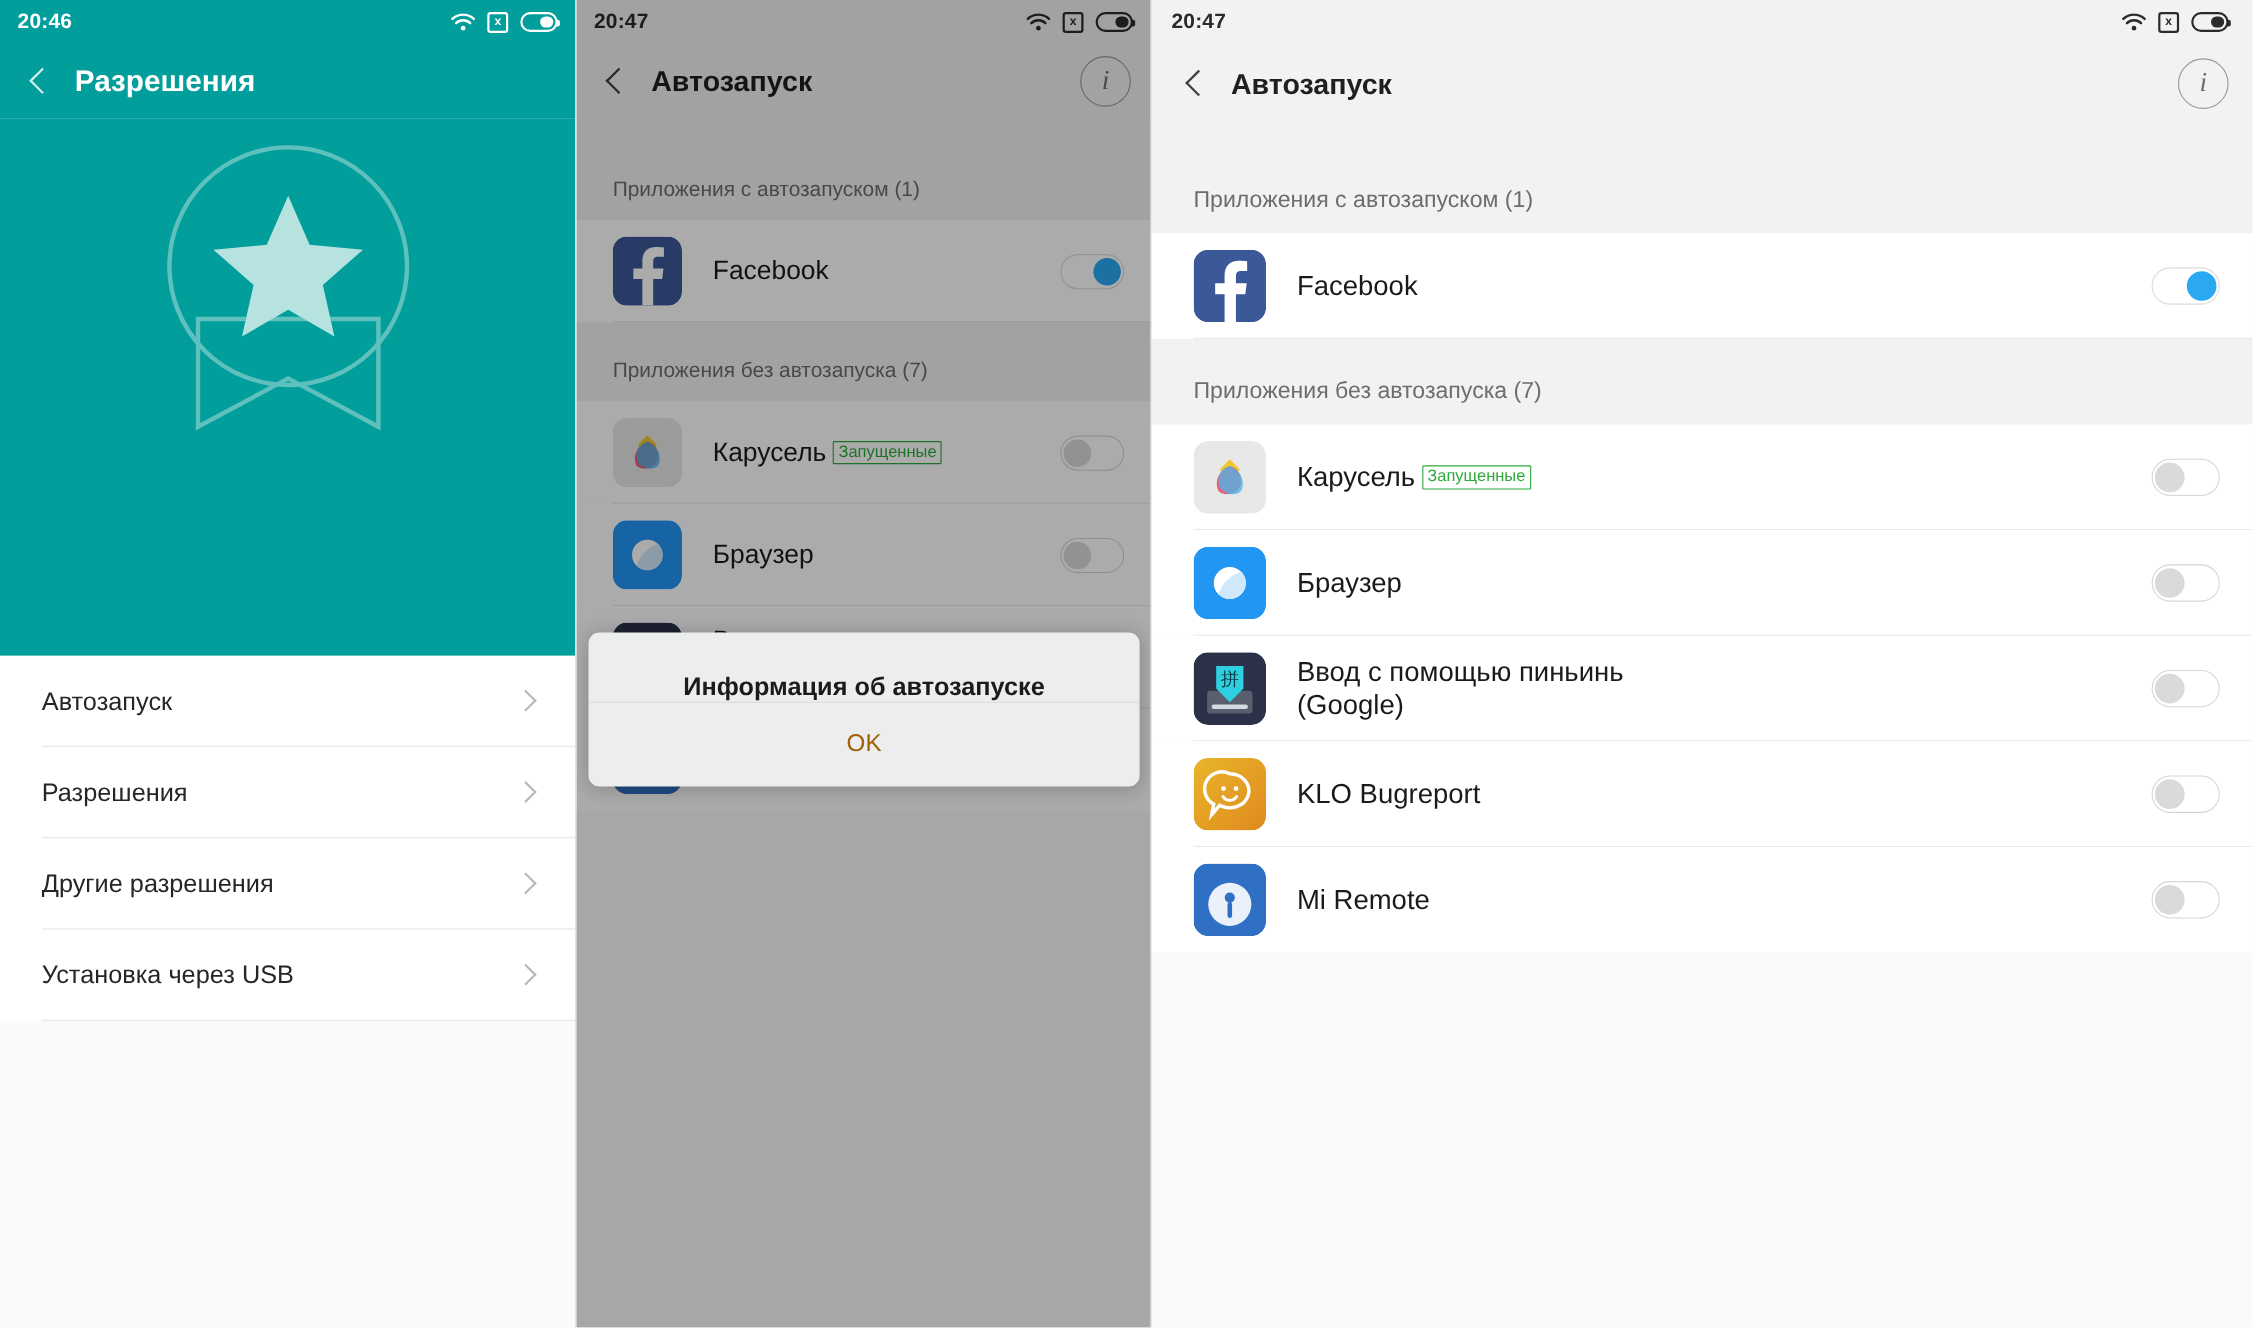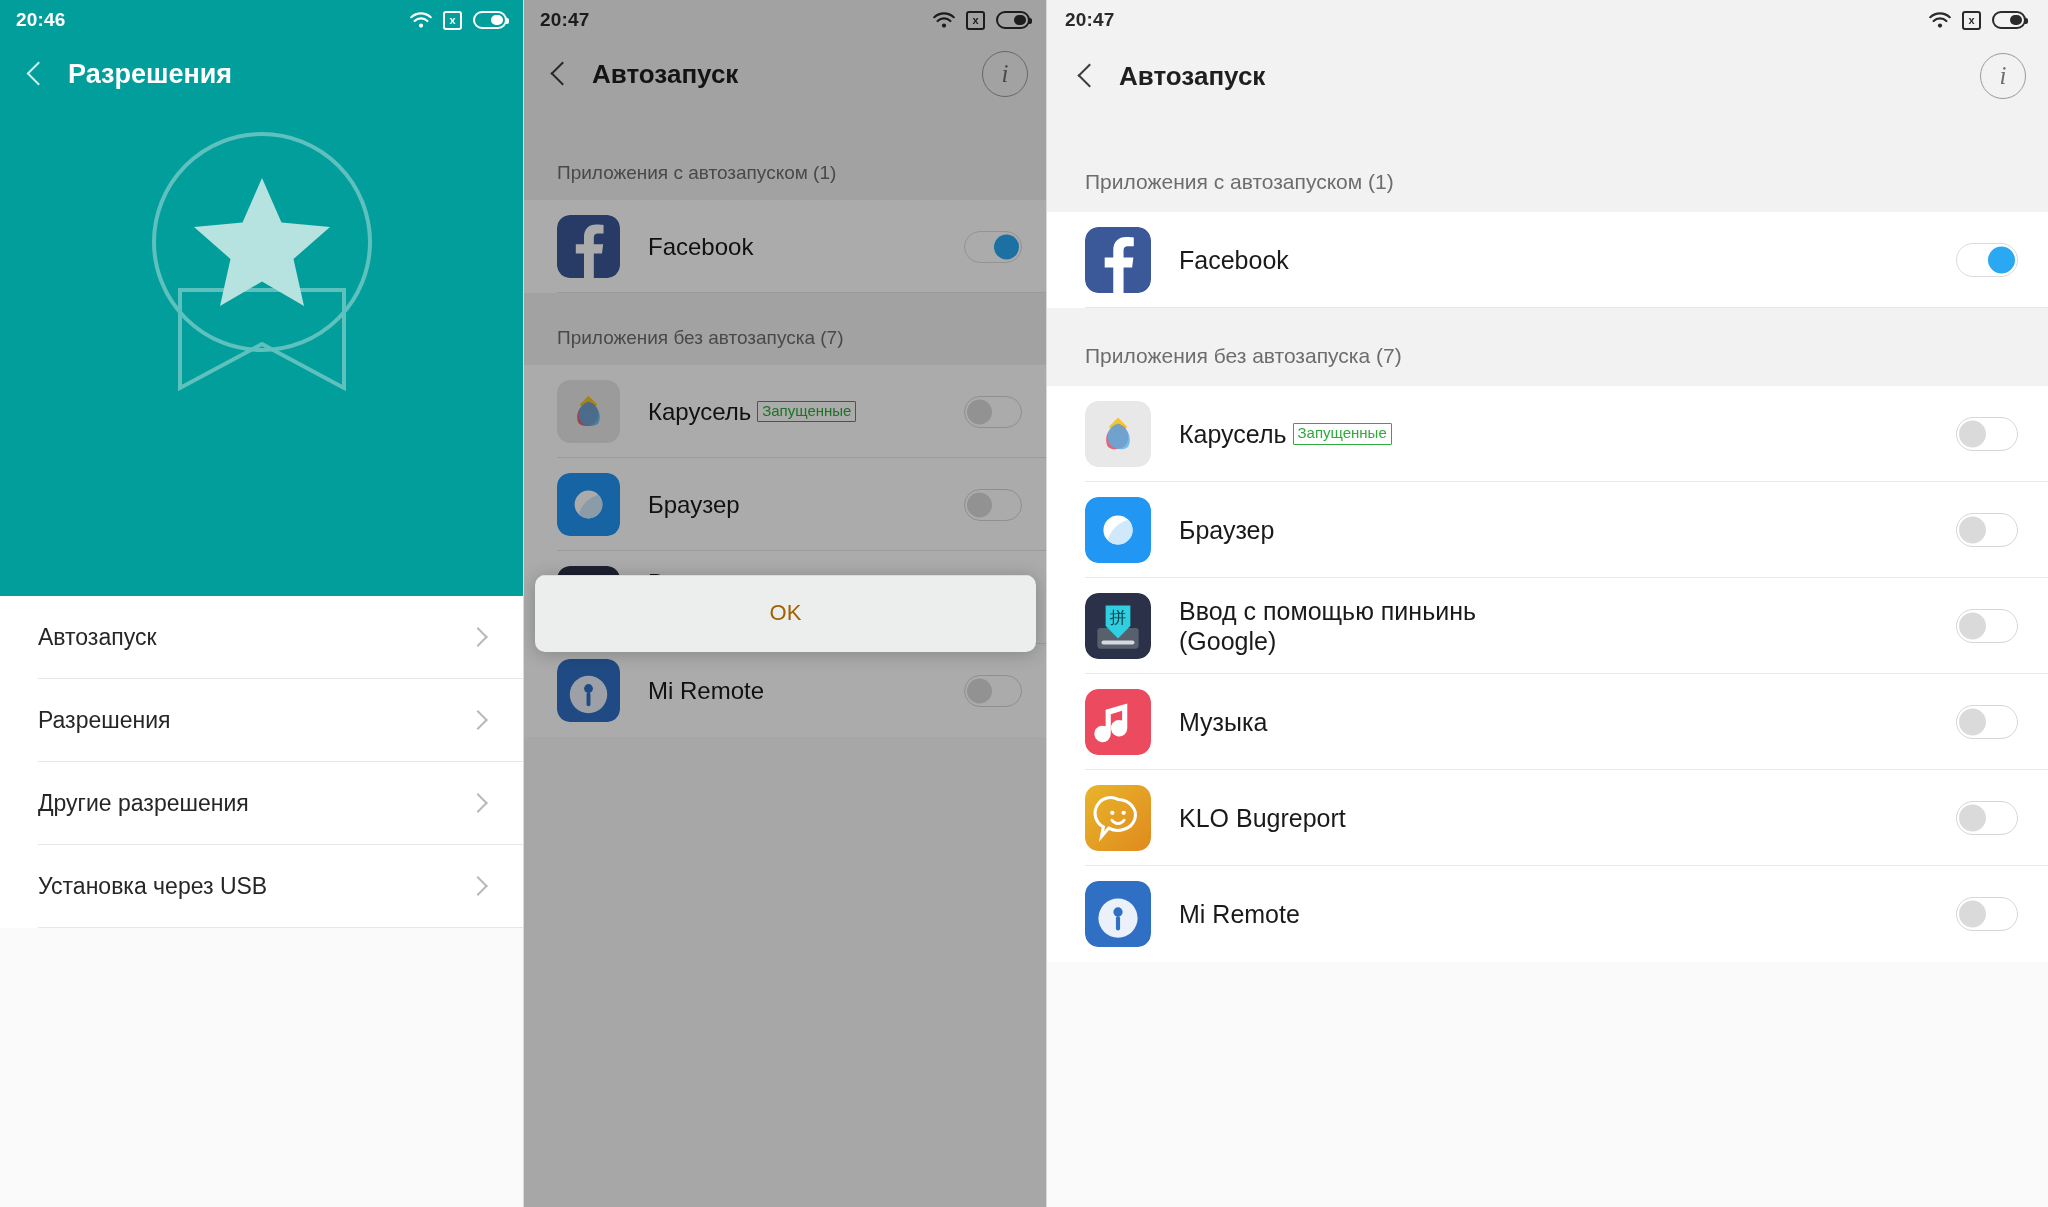--- a/index.html
+++ b/index.html
@@ -337,20 +337,21 @@
         </span>
         <span class="toggle off">
             <span class="knob"></span>
           </span>
       </div>
     </div>
 
     <div class="scrim"></div>
 
     <div class="dialog">
+      <div class="dtitle">Информация об автозапуске</div>
       <div class="dsep"></div>
       <div class="dok">OK</div>
     </div>
   </div>
 
   <div class="screen p3">
 
     <div class="statusbar">
       <span class="clock">20:47</span>
       <span class="icons">
@@ -444,34 +445,20 @@
         </span>
         <span class="appname">
           <span class="txt">Ввод с помощью пиньинь
 (Google)</span>
         </span>
         <span class="toggle off">
             <span class="knob"></span>
           </span>
       </div>
 
-      <div class="approw">
-        <span class="appicon">
-          <svg viewBox="0 0 64 64" width="100%" height="100%">
-              <rect width="64" height="64" rx="13" fill="#ec4a5f"></rect>
-          <path d="M41 14v24a8 8 0 1 1-5-7.4V21l-11 3.4v19.2a8 8 0 1 1-5-7.4V20z" fill="#fff"></path>
-            </svg>
-        </span>
-        <span class="appname">
-          <span class="txt">Музыка</span>
-        </span>
-        <span class="toggle off">
-            <span class="knob"></span>
-          </span>
-      </div>
 
 
       <div class="approw">
         <span class="appicon">
           <svg viewBox="0 0 64 64" width="100%" height="100%">
           <defs>
                 <linearGradient id="kg" x1="0" y1="0" x2="1" y2="1">
             <stop offset="0" stop-color="#e8b52a"></stop>
                   <stop offset="1" stop-color="#e08a1e"></stop>
                 </linearGradient>

